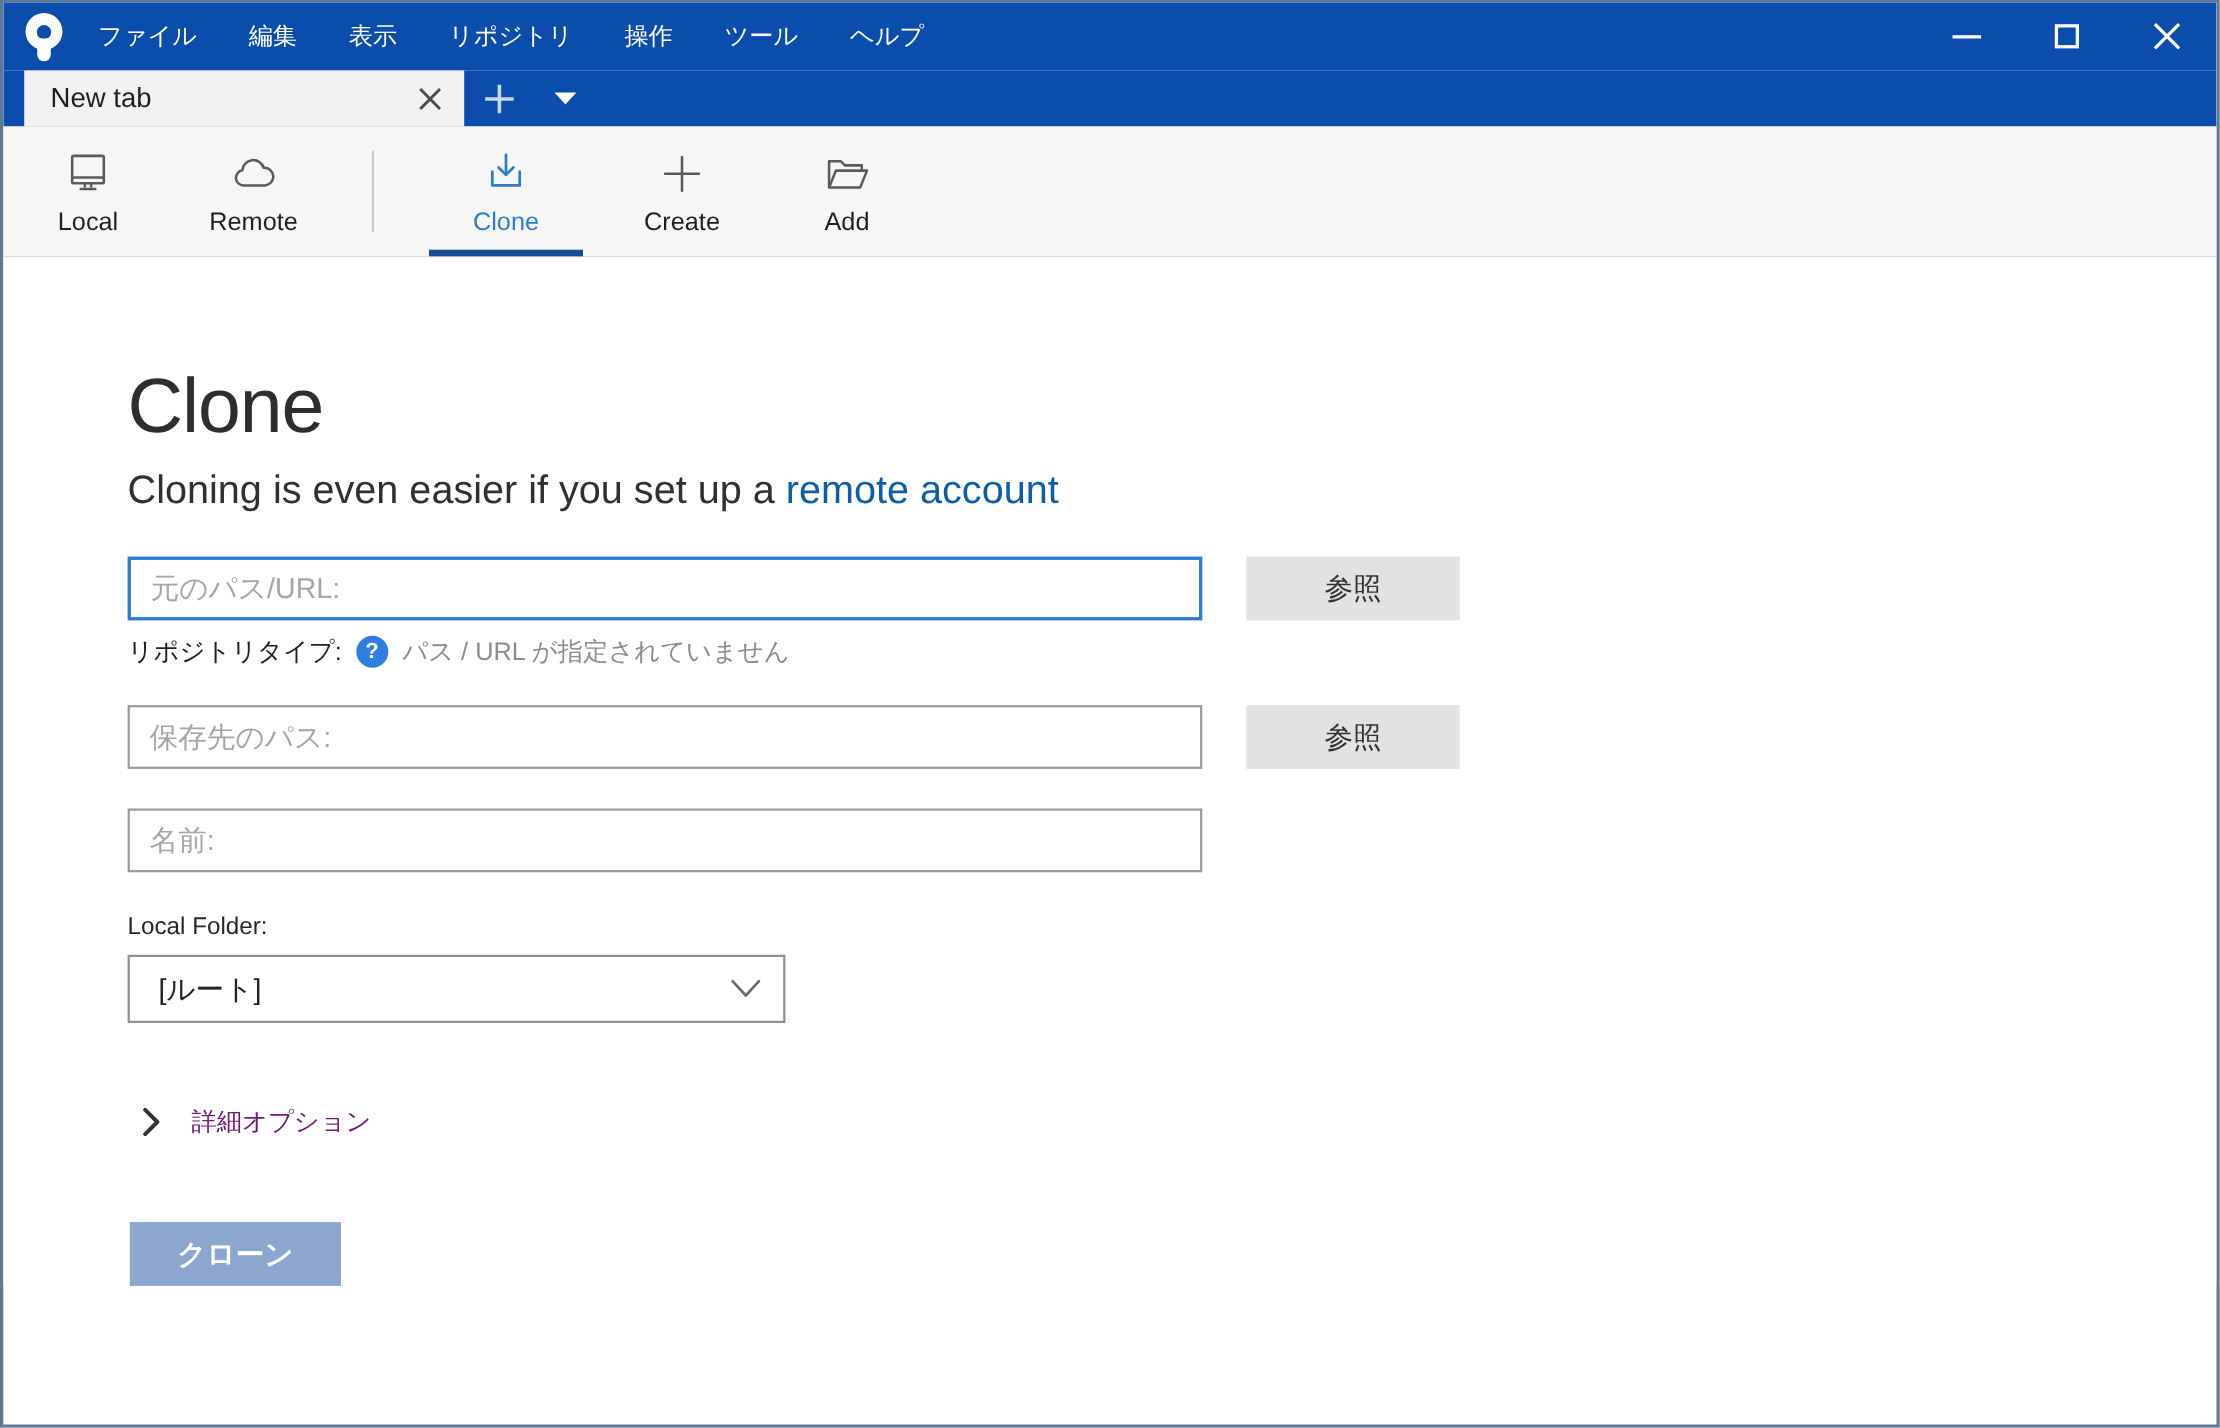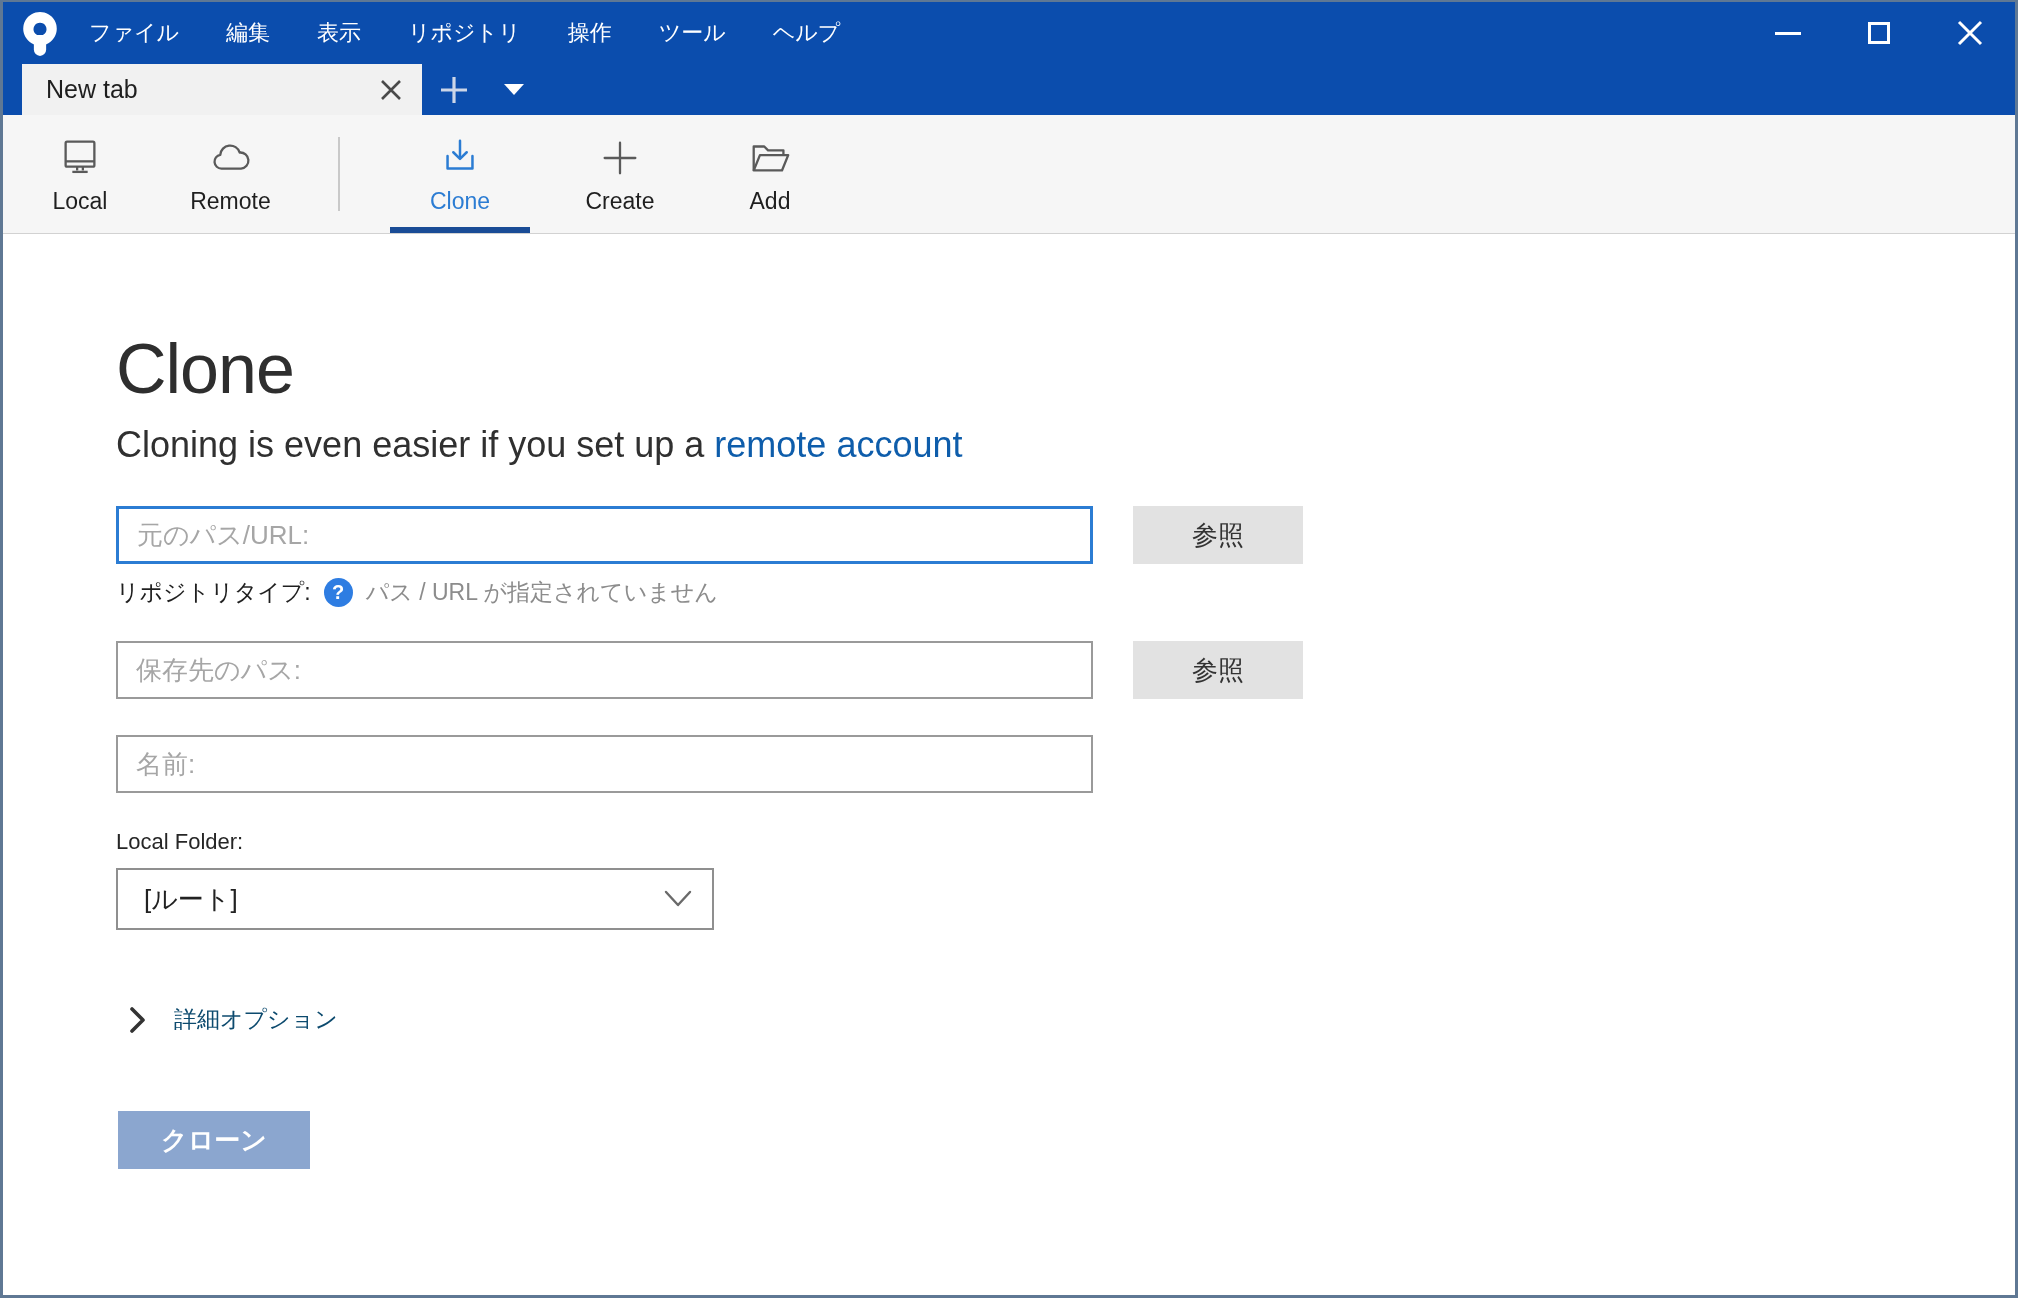--- a/index.html
+++ b/index.html
@@ -45,35 +45,35 @@
   .content{padding:100px 0 0 113px;background:#fff;}
   .page-title{font-size:70px;font-weight:400;color:#2e2e2e;margin:0;line-height:1.0;letter-spacing:-1px;}
   .subtitle{margin-top:20px;font-size:36px;color:#303030;}
   .subtitle a{color:#0e5dab;text-decoration:none;}
   .form-row{display:flex;gap:40px;align-items:stretch;}
   .row-source{margin-top:40px;}
   .text-input{width:977px;height:58px;border:2px solid #9a9a9a;padding:0 18px;
               font-size:26px;color:#222;font-family:"Liberation Sans",sans-serif;outline:none;background:#fff;}
   .text-input::placeholder{color:#a6a6a6;opacity:1;}
   .input-focused{border:3px solid #2b7cd3;}
-  .browse-btn{width:170px;height:58px;background:#e2e2e2;border:none;font-size:26px;color:#333;
+  .browse-btn{width:194px;height:58px;background:#e2e2e2;border:none;font-size:26px;color:#333;
               font-family:"Liberation Sans",sans-serif;cursor:pointer;}
   .repo-row{margin-top:13px;display:flex;align-items:center;gap:13px;}
   .repo-label{font-size:23px;color:#1f1f1f;}
   .q-icon{width:29px;height:29px;border-radius:50%;background:#2e7de2;color:#fff;
           display:flex;align-items:center;justify-content:center;font-size:20px;font-weight:700;}
   .repo-status{font-size:23px;color:#8c8c8c;}
   .row-dest{margin-top:33px;}
   .row-name{margin-top:36px;}
   .lf-label{margin-top:36px;font-size:22px;color:#262626;}
   .select{margin-top:13px;width:598px;height:62px;border:2px solid #8f8f8f;background:#fff;
           display:flex;align-items:center;justify-content:space-between;
           padding:0 20px 0 26px;font-size:26px;color:#222;cursor:default;}
   .advanced{margin-top:74px;display:flex;align-items:center;gap:28px;margin-left:14px;cursor:pointer;width:max-content;}
-  .advanced-label{font-size:23px;color:#0c4a6e;}
+  .advanced-label{font-size:23px;color:#701a75;}
   .clone-btn{margin-top:76px;margin-left:2px;width:192px;height:58px;background:#8ba6cf;border:none;
              color:#fff;font-size:26px;font-weight:700;font-family:"Liberation Sans",sans-serif;
              display:flex;align-items:center;justify-content:center;}
   svg{display:block;}
 </style>
 </head>
 <body>
 
 <div class="window">
 

